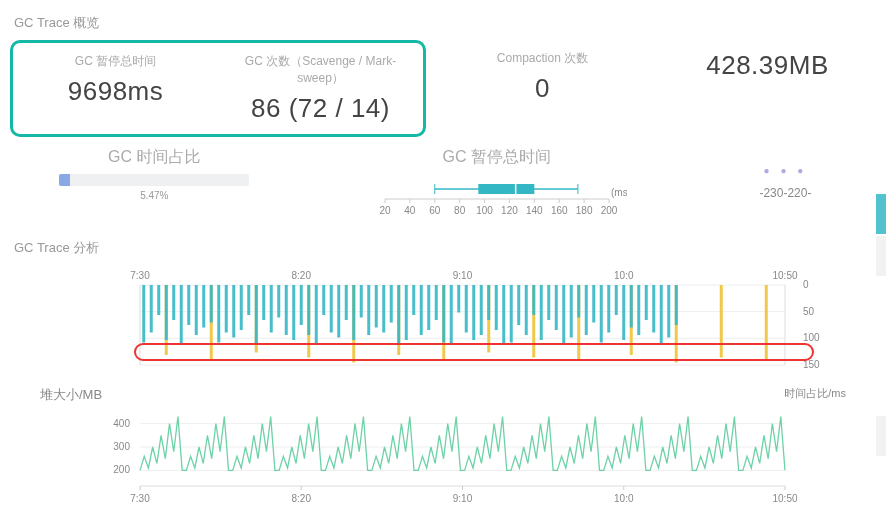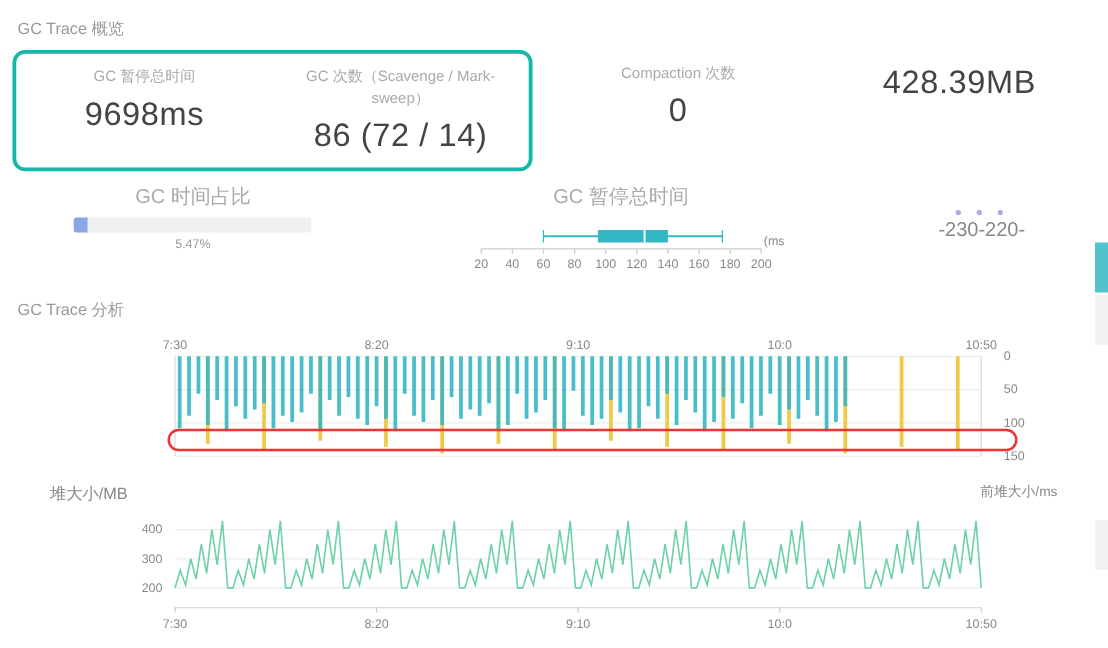--- a/index.html
+++ b/index.html
@@ -163,21 +163,21 @@
         <text x="217.1111111111111" y="40" text-anchor="middle">180</text>
         <line x1="242" x2="242" y1="25" y2="29" stroke="#ccc"></line>
         <text x="242" y="40" text-anchor="middle">200</text>
         <text x="244" y="22" text-anchor="start">(ms)</text>
       </svg>
   </div>
 
   <div class="sub-card" style="flex:0.6;">
     <div style="height:18px;"></div>
     <div style="font-size:10px;color:#b7a6e0;letter-spacing:4px;">● ● ●</div>
-    <div style="font-size:16px;color:#888;">-230-220-</div>
+    <div style="font-size:12px;color:#888;margin-top:10px;">-230-220-</div>
   </div>
 </div>
 
 <div class="section-title" style="margin-top:18px;">GC Trace 分析</div>
 
 <div class="timeline-wrap">
   <svg id="timeline" width="780" height="110">
       <text x="100" y="12" text-anchor="middle">7:30</text>
       <text x="261.25" y="12" text-anchor="middle">8:20</text>
       <text x="422.5" y="12" text-anchor="middle">9:10</text>
@@ -277,21 +277,21 @@
       <line x1="628.75" x2="628.75" y1="18" y2="70.5" stroke="#34b7c4" stroke-width="3" stroke-opacity="0.9"></line>
       <line x1="636.25" x2="636.25" y1="18" y2="95.5" stroke="#f0c94a" stroke-width="3"></line>
       <line x1="636.25" x2="636.25" y1="18" y2="58" stroke="#34b7c4" stroke-width="3" stroke-opacity="0.9"></line>
       <line x1="681.25" x2="681.25" y1="18" y2="90.5" stroke="#f0c94a" stroke-width="3"></line>
       <line x1="726.25" x2="726.25" y1="18" y2="93" stroke="#f0c94a" stroke-width="3"></line>
     </svg>
   <div class="red-hline" style="left:94px; top:76px; width:680px;"></div>
 
   <div style="display:flex; justify-content:space-between; margin-top:6px;">
     <div style="font-size:13px;color:#888;">堆大小/MB</div>
-    <div style="font-size:11px;color:#888;">前堆大小/ms</div>
+    <div style="font-size:11px;color:#888;">时间占比/ms</div>
   </div>
 
   <svg id="heap" width="780" height="110">
       <line x1="100" x2="745" y1="19.666666666666664" y2="19.666666666666664" stroke="#eee"></line>
       <text x="90" y="22.666666666666664" text-anchor="end">400</text>
       <line x1="100" x2="745" y1="43" y2="43" stroke="#eee"></line>
       <text x="90" y="46" text-anchor="end">300</text>
       <line x1="100" x2="745" y1="66.33333333333333" y2="66.33333333333333" stroke="#eee"></line>
       <text x="90" y="69.33333333333333" text-anchor="end">200</text>
       <path d="M100,66.33333333333333L104.2156862745098,52.333333333333336L108.43137254901961,64L112.6470588235294,43L116.86274509803921,59.33333333333333L121.07843137254902,31.333333333333336L125.29411764705883,54.66666666666667L129.50980392156862,19.666666666666664L133.72549019607843,47.666666666666664L137.94117647058823,12.666666666666671L142.15686274509804,66.33333333333333L146.37254901960785,66.33333333333333L150.58823529411765,52.333333333333336L154.80392156862746,64L159.01960784313724,43L163.23529411764707,59.33333333333333L167.45098039215685,31.333333333333336L171.66666666666666,54.66666666666667L175.88235294117646,19.666666666666664L180.09803921568627,47.666666666666664L184.31372549019608,12.666666666666671L188.52941176470588,66.33333333333333L192.7450980392157,66.33333333333333L196.96078431372547,52.333333333333336L201.1764705882353,64L205.39215686274508,43L209.60784313725492,59.33333333333333L213.8235294117647,31.333333333333336L218.0392156862745,54.66666666666667L222.2549019607843,19.666666666666664L226.47058823529412,47.666666666666664L230.68627450980392,12.666666666666671L234.90196078431373,66.33333333333333L239.11764705882354,66.33333333333333L243.33333333333331,52.333333333333336L247.54901960784312,64L251.76470588235293,43L255.98039215686273,59.33333333333333L260.19607843137254,31.333333333333336L264.4117647058823,54.66666666666667L268.62745098039215,19.666666666666664L272.843137254902,47.666666666666664L277.05882352941177,12.666666666666671L281.27450980392155,66.33333333333333L285.4901960784314,66.33333333333333L289.7058823529412,52.333333333333336L293.92156862745094,64L298.1372549019608,43L302.3529411764706,59.33333333333333L306.5686274509804,31.333333333333336L310.78431372549016,54.66666666666667L315,19.666666666666664L319.21568627450984,47.666666666666664L323.4313725490196,12.666666666666671L327.6470588235294,66.33333333333333L331.8627450980392,66.33333333333333L336.078431372549,52.333333333333336L340.29411764705884,64L344.5098039215686,43L348.72549019607845,59.33333333333333L352.94117647058823,31.333333333333336L357.15686274509807,54.66666666666667L361.37254901960785,19.666666666666664L365.5882352941176,47.666666666666664L369.80392156862746,12.666666666666671L374.01960784313724,66.33333333333333L378.2352941176471,66.33333333333333L382.45098039215685,52.333333333333336L386.66666666666663,64L390.88235294117646,43L395.09803921568624,59.33333333333333L399.3137254901961,31.333333333333336L403.52941176470586,54.66666666666667L407.7450980392157,19.666666666666664L411.96078431372547,47.666666666666664L416.1764705882353,12.666666666666671L420.3921568627451,66.33333333333333L424.6078431372549,66.33333333333333L428.8235294117647,52.333333333333336L433.03921568627453,64L437.2549019607843,43L441.47058823529414,59.33333333333333L445.6862745098039,31.333333333333336L449.9019607843137,54.66666666666667L454.11764705882354,19.666666666666664L458.33333333333337,47.666666666666664L462.54901960784315,12.666666666666671L466.7647058823529,66.33333333333333L470.9803921568627,66.33333333333333L475.1960784313726,52.333333333333336L479.4117647058824,64L483.62745098039215,43L487.84313725490193,59.33333333333333L492.0588235294117,31.333333333333336L496.2745098039216,54.66666666666667L500.4901960784314,19.666666666666664L504.70588235294116,47.666666666666664L508.92156862745094,12.666666666666671L513.1372549019608,66.33333333333333L517.3529411764706,66.33333333333333L521.5686274509803,52.333333333333336L525.7843137254902,64L530,43L534.2156862745098,59.33333333333333L538.4313725490197,31.333333333333336L542.6470588235294,54.66666666666667L546.8627450980392,19.666666666666664L551.078431372549,47.666666666666664L555.2941176470588,12.666666666666671L559.5098039215686,66.33333333333333L563.7254901960785,66.33333333333333L567.9411764705883,52.333333333333336L572.156862745098,64L576.3725490196078,43L580.5882352941177,59.33333333333333L584.8039215686274,31.333333333333336L589.0196078431372,54.66666666666667L593.2352941176471,19.666666666666664L597.4509803921569,47.666666666666664L601.6666666666667,12.666666666666671L605.8823529411765,66.33333333333333L610.0980392156862,66.33333333333333L614.3137254901961,52.333333333333336L618.5294117647059,64L622.7450980392157,43L626.9607843137255,59.33333333333333L631.1764705882352,31.333333333333336L635.3921568627451,54.66666666666667L639.6078431372549,19.666666666666664L643.8235294117648,47.666666666666664L648.0392156862745,12.666666666666671L652.2549019607843,66.33333333333333L656.4705882352941,66.33333333333333L660.686274509804,52.333333333333336L664.9019607843137,64L669.1176470588235,43L673.3333333333333,59.33333333333333L677.5490196078432,31.333333333333336L681.7647058823529,54.66666666666667L685.9803921568628,19.666666666666664L690.1960784313725,47.666666666666664L694.4117647058823,12.666666666666671L698.6274509803922,66.33333333333333L702.843137254902,66.33333333333333L707.0588235294117,52.333333333333336L711.2745098039215,64L715.4901960784314,43L719.7058823529412,59.33333333333333L723.9215686274509,31.333333333333336L728.1372549019608,54.66666666666667L732.3529411764706,19.666666666666664L736.5686274509804,47.666666666666664L740.7843137254902,12.666666666666671L745,66.33333333333333" fill="none" stroke="#6ed2a7" stroke-width="1.3"></path>

